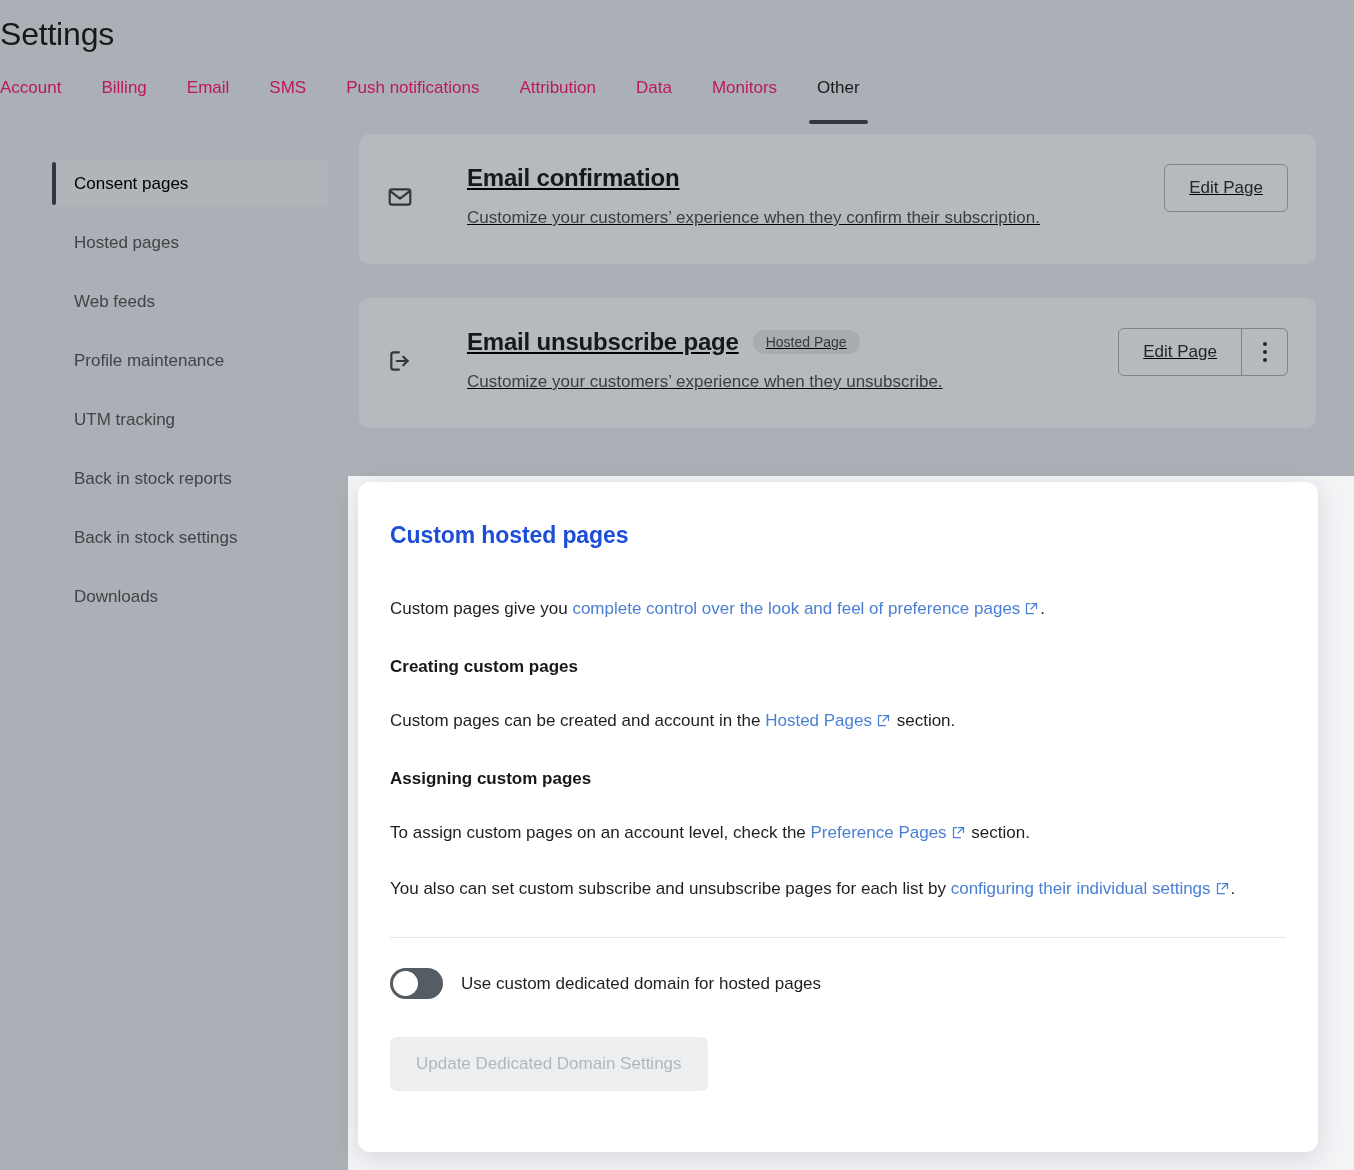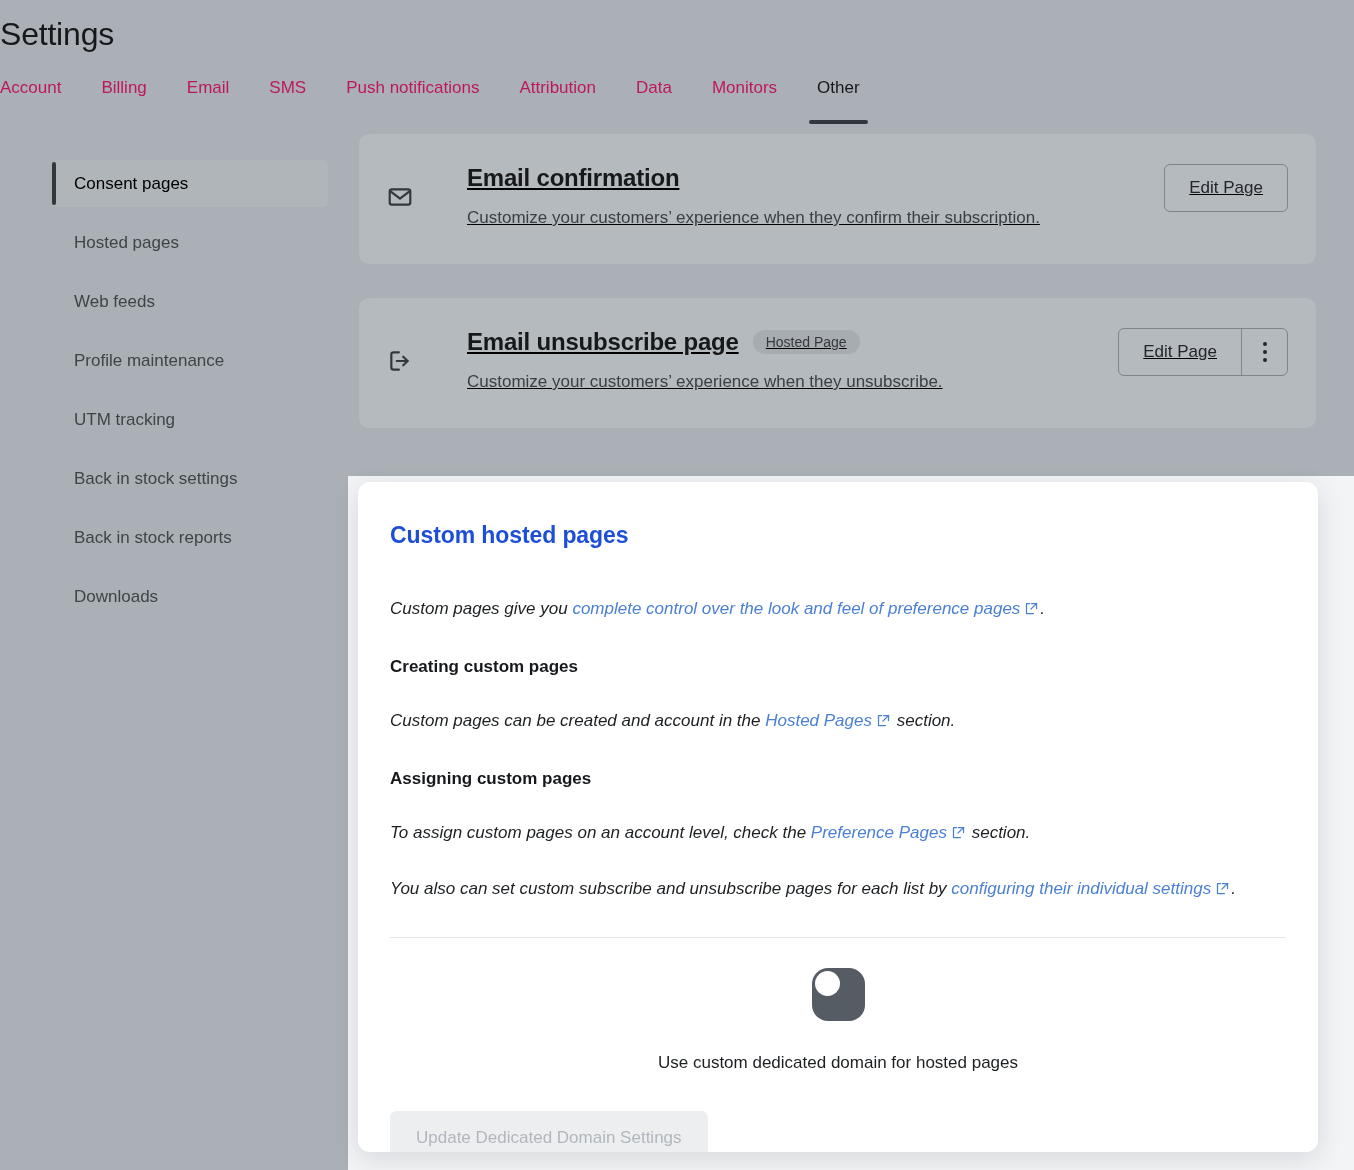--- a/index.html
+++ b/index.html
@@ -242,21 +242,20 @@
     font-weight: bold;
     color: #1d4ed8;
     letter-spacing: -0.1px;
     margin-bottom: 44px;
   }
   .panel p {
     font-size: 17px;
     color: #1d2023;
     line-height: 32px;
     margin-bottom: 30px;
-    font-style: italic;
   }
   .panel h4 {
     font-size: 17px;
     font-weight: bold;
     color: #16181b;
     margin-bottom: 28px;
   }
   .panel p.tight { margin-bottom: 22px; }
   a.link {
     color: #4a7fd4;
@@ -271,23 +270,22 @@
   }
   .divider {
     border: none;
     border-top: 1px solid #e6e7ea;
     margin: 18px 0 0 0;
   }
 
   .toggle-row {
     display: flex;
     align-items: center;
-    gap: 32px;
+    gap: 18px;
     margin-top: 30px;
-    flex-direction: column;
   }
   .toggle {
     width: 53px;
     height: 31px;
     border-radius: 16px;
     background: #555c63;
     position: relative;
     flex: 0 0 53px;
     cursor: pointer;
   }
@@ -348,24 +346,24 @@
     <div class="side-item">
       <span>Web feeds</span>
     </div>
     <div class="side-item">
       <span>Profile maintenance</span>
     </div>
     <div class="side-item">
       <span>UTM tracking</span>
     </div>
     <div class="side-item">
+      <span>Back in stock reports</span>
+    </div>
+    <div class="side-item">
       <span>Back in stock settings</span>
-    </div>
-    <div class="side-item">
-      <span>Back in stock reports</span>
     </div>
     <div class="side-item">
       <span>Downloads</span>
     </div>
   </div>
 
   <div class="cards">
 
     <div class="card">
       <div class="card-row">

